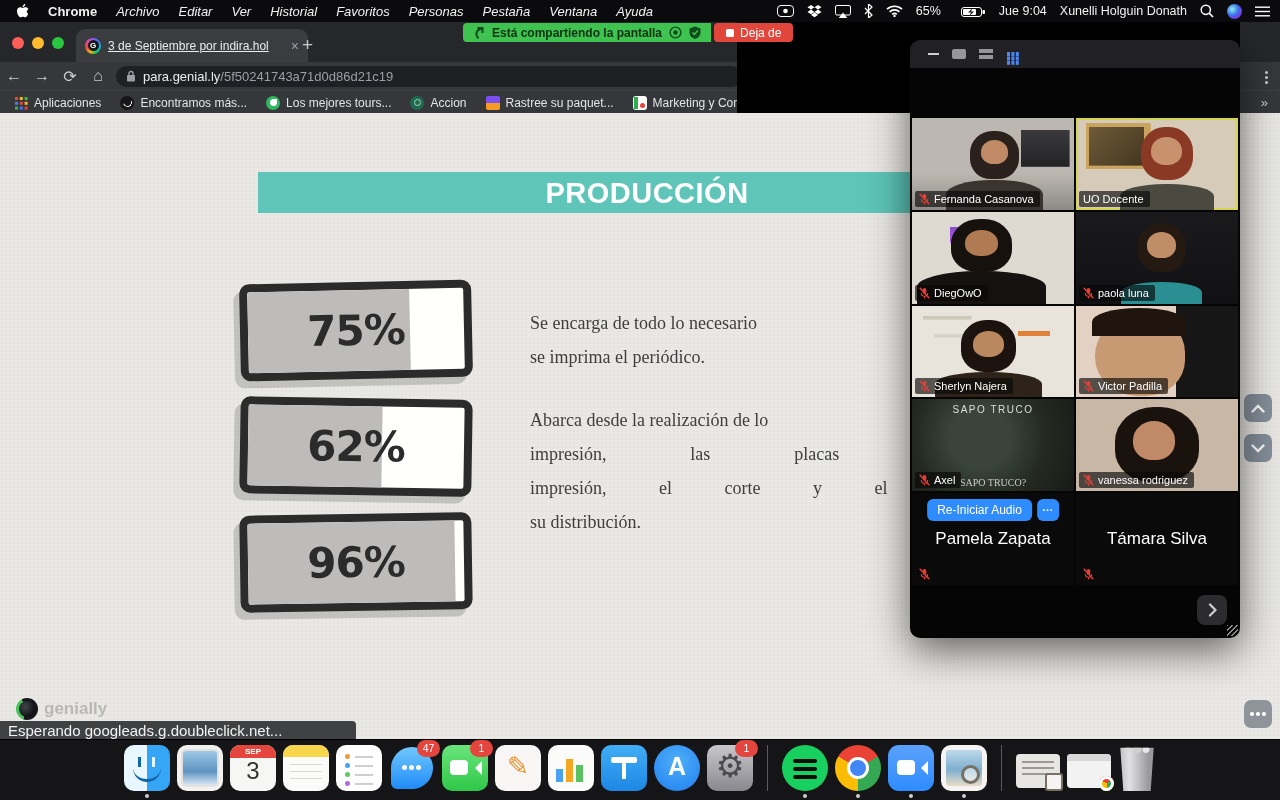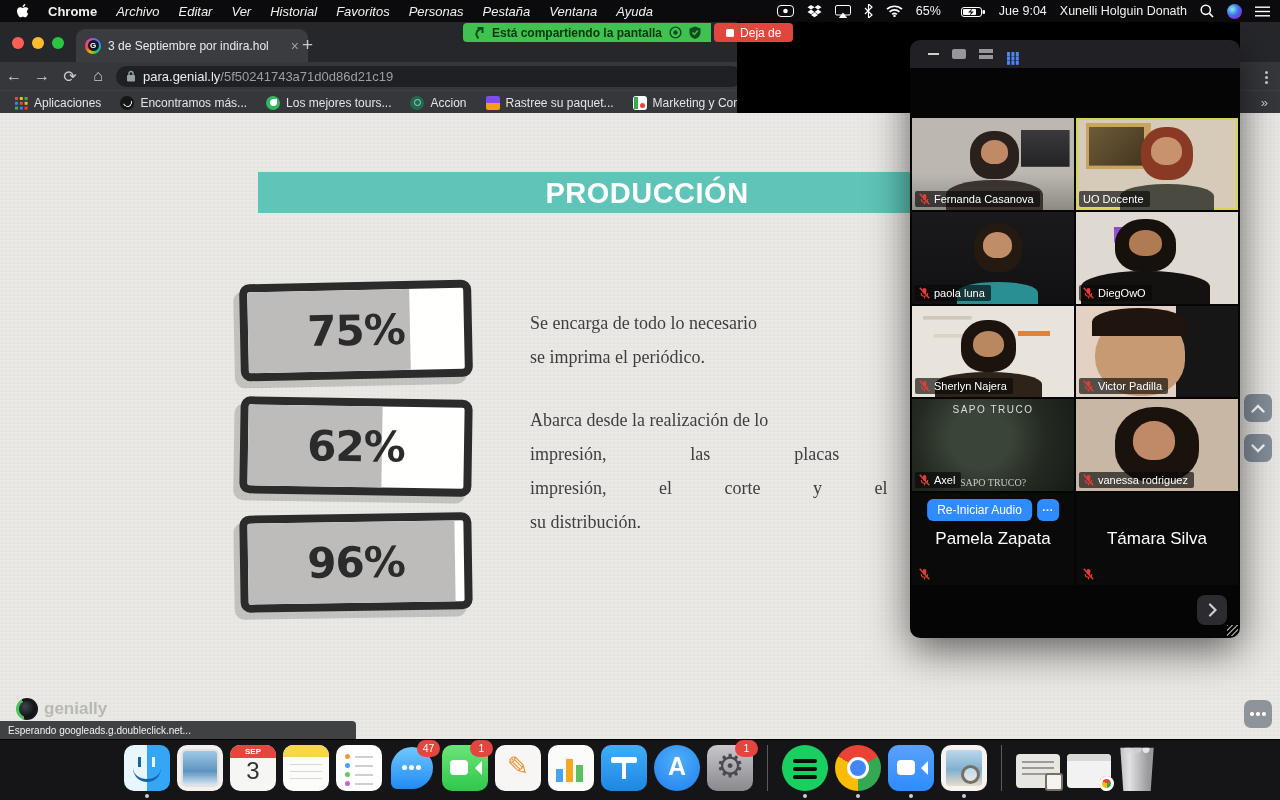--- a/index.html
+++ b/index.html
@@ -19,21 +19,21 @@
     background:radial-gradient(circle at 35% 35%,#8af0e0,#3b6ff0 45%,#8a2be2 78%,#121240);}
 
   
   .tabstrip{position:absolute;top:22px;left:0;right:0;height:40px;background:#26272b;}
   .lights{position:absolute;left:12px;top:15px;display:flex;gap:8px;}
   .light{width:12px;height:12px;border-radius:50%;}
   .l-red{background:#ff5e57}.l-yel{background:#febb2e}.l-grn{background:#29c73f}
   .tab{position:absolute;left:76px;top:7px;width:214px;height:33px;background:#3b3c40;
     border-radius:9px 9px 0 0;display:flex;align-items:center;padding:0 9px;gap:7px;
     color:#e8eaed;font-size:12px;}
-  .tab-title{white-space:nowrap;overflow:hidden;flex:1;}
+  .tab-title{white-space:nowrap;overflow:hidden;flex:1;text-decoration:underline;}
   .tab-close{color:#9aa0a6;font-size:14px;line-height:14px;}
   .favicon-g{width:16px;height:16px;border-radius:50%;flex:none;position:relative;
     background:conic-gradient(#8a5cf5,#3b82f6,#06b6d4,#22c55e,#eab308,#ef4444,#ec4899,#8a5cf5);}
   .favicon-g::after{content:"G";position:absolute;inset:2.5px;border-radius:50%;background:#17181c;
     color:#fff;font-size:8px;font-weight:bold;text-align:center;line-height:11px;}
   .newtab{position:absolute;left:302px;top:12px;color:#c6c9cd;font-size:19px;}
 
   .toolbar{position:absolute;top:62px;left:0;right:0;height:28px;background:#36373b;display:flex;align-items:center;}
   .nav-ic{color:#c8cbce;font-size:16px;width:28px;text-align:center;flex:none;}
   .urlbar{margin-left:4px;width:606px;height:21px;background:#1f2023;border-radius:11px;
@@ -88,21 +88,21 @@
   .ln{line-height:34px;white-space:nowrap;}
   .ln.stretch{white-space:normal;text-align:justify;text-align-last:justify;}
   .para2{margin-top:29px;}
   .glogo{position:absolute;left:16px;top:585px;display:flex;align-items:center;gap:6px;}
   .glogo-c{width:22px;height:22px;border-radius:50%;position:relative;
     background:conic-gradient(from 200deg,#49c45c 0 130deg,#15171a 130deg 360deg);}
   .glogo-c::after{content:"";position:absolute;inset:3px;border-radius:50%;
     background:radial-gradient(circle at 38% 35%,#41454b,#101114 72%);}
   .glogo-t{font-size:17px;font-weight:bold;color:#b9b9b4;}
   .status-tip{position:absolute;left:0;top:608px;height:30px;width:348px;background:#3f4143;color:#f2f2f2;
-    font-size:10px;line-height:19px;padding-left:8px;border-radius:0 4px 0 0;}
+    font-size:15px;line-height:19px;padding-left:8px;border-radius:0 4px 0 0;}
   .rbtn{position:absolute;left:1244px;width:28px;height:28px;border-radius:7px;
     background:rgba(121,133,145,.9);display:flex;align-items:center;justify-content:center;}
   .nav-up{top:281px;}.nav-dn{top:321px;}
   .more-dots{top:587px;background:#8f949b;}
   .dots3{width:3.5px;height:3.5px;border-radius:50%;background:#fff;box-shadow:-6px 0 0 #fff,6px 0 0 #fff;}
 
   .black-patch{position:absolute;left:737px;top:22px;width:503px;height:91px;background:#000;z-index:20;}
 
   
   .sharebar{position:absolute;top:23px;left:463px;height:19px;display:flex;align-items:center;z-index:70;}
@@ -512,52 +512,52 @@
     <div class="deco"></div>
     <div class="psn">
       <div class="head"></div>
             <div class="face"></div>
             <div class="body"></div>
     </div>
   <div class="ntag">
             <span>UO Docente</span>
           </div>
         </div>
-        <div class="tile tile-3 video">
+        <div class="tile tile-2 video">
     <div class="deco"></div>
     <div class="psn">
       <div class="head"></div>
             <div class="face"></div>
             <div class="body"></div>
     </div>
   <div class="ntag">
             <svg class="mic" width="11" height="12" viewBox="0 0 12 13">
               <rect x="4" y="1" width="4" height="6.5" rx="2" fill="#e33d34"></rect>
               <path d="M2.5 6.5c0 2.4 1.6 3.6 3.5 3.6s3.5-1.2 3.5-3.6" fill="none" stroke="#e33d34" stroke-width="1.2"></path>
               <line x1="6" y1="10.2" x2="6" y2="12.5" stroke="#e33d34" stroke-width="1.2"></line>
               <line x1="0.8" y1="0.8" x2="11.2" y2="12.2" stroke="#e33d34" stroke-width="1.6"></line>
             </svg>
-            <span>paola luna</span>
-          </div>
-        </div>
-        <div class="tile tile-2 video">
+            <span>DiegOwO</span>
+          </div>
+        </div>
+        <div class="tile tile-3 video">
     <div class="deco"></div>
     <div class="psn">
       <div class="head"></div>
             <div class="face"></div>
             <div class="body"></div>
     </div>
   <div class="ntag">
             <svg class="mic" width="11" height="12" viewBox="0 0 12 13">
               <rect x="4" y="1" width="4" height="6.5" rx="2" fill="#e33d34"></rect>
               <path d="M2.5 6.5c0 2.4 1.6 3.6 3.5 3.6s3.5-1.2 3.5-3.6" fill="none" stroke="#e33d34" stroke-width="1.2"></path>
               <line x1="6" y1="10.2" x2="6" y2="12.5" stroke="#e33d34" stroke-width="1.2"></line>
               <line x1="0.8" y1="0.8" x2="11.2" y2="12.2" stroke="#e33d34" stroke-width="1.6"></line>
             </svg>
-            <span>DiegOwO</span>
+            <span>paola luna</span>
           </div>
         </div>
         <div class="tile tile-4 video">
     <div class="deco"></div>
     <div class="psn">
       <div class="head"></div>
             <div class="face"></div>
             <div class="body"></div>
     </div>
   <div class="ntag">

